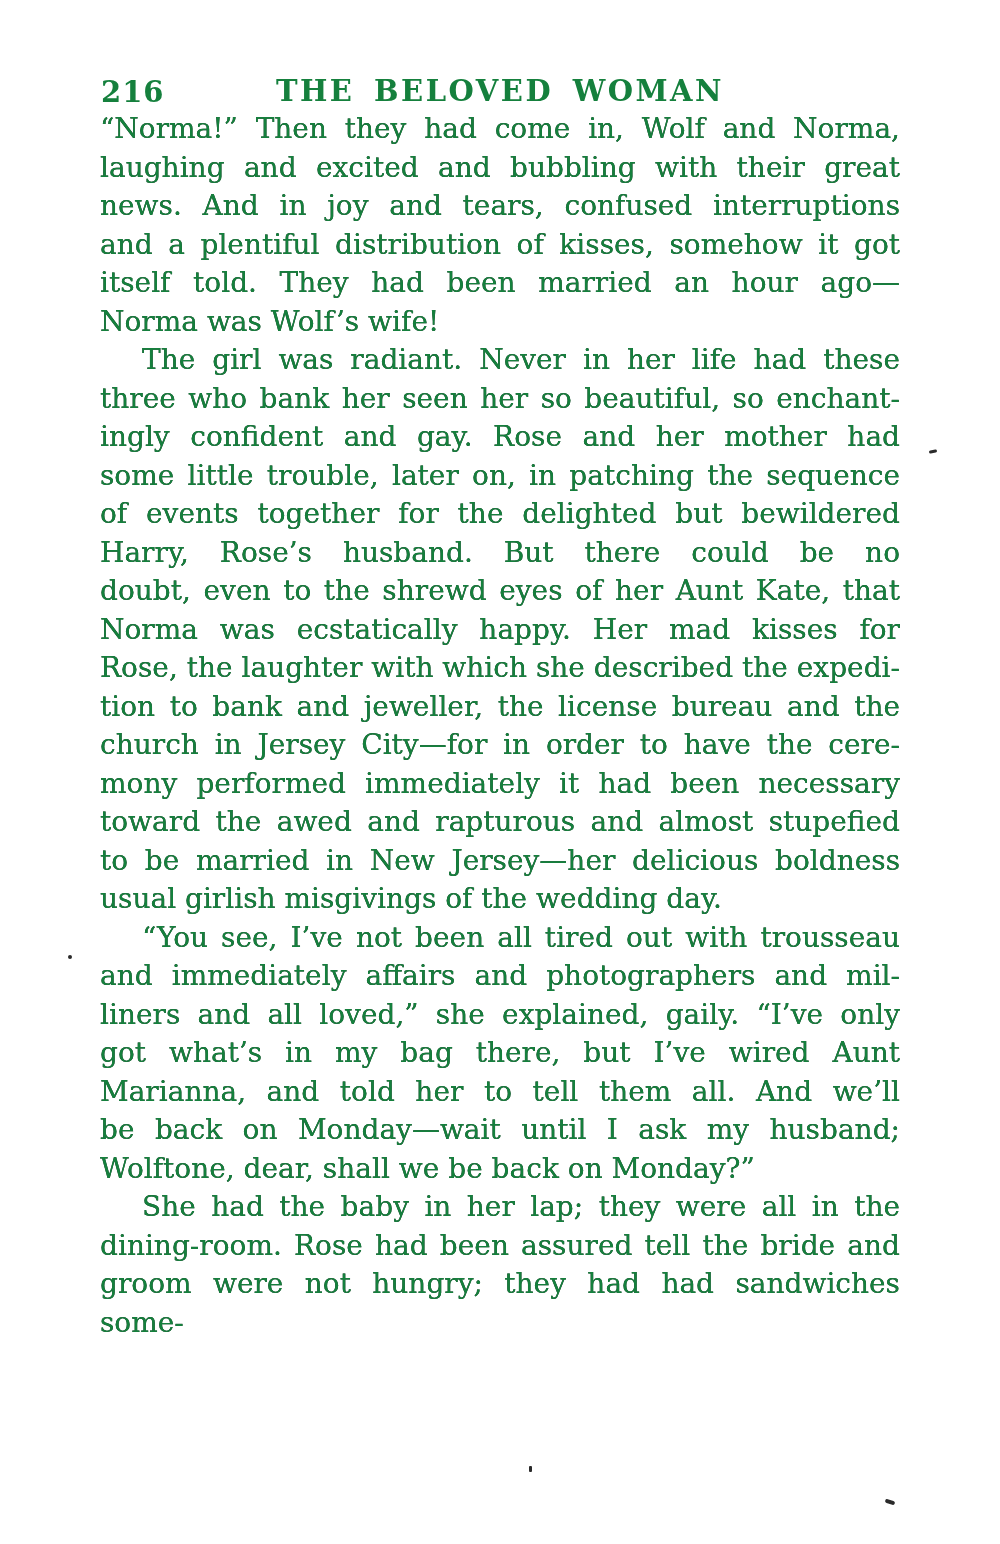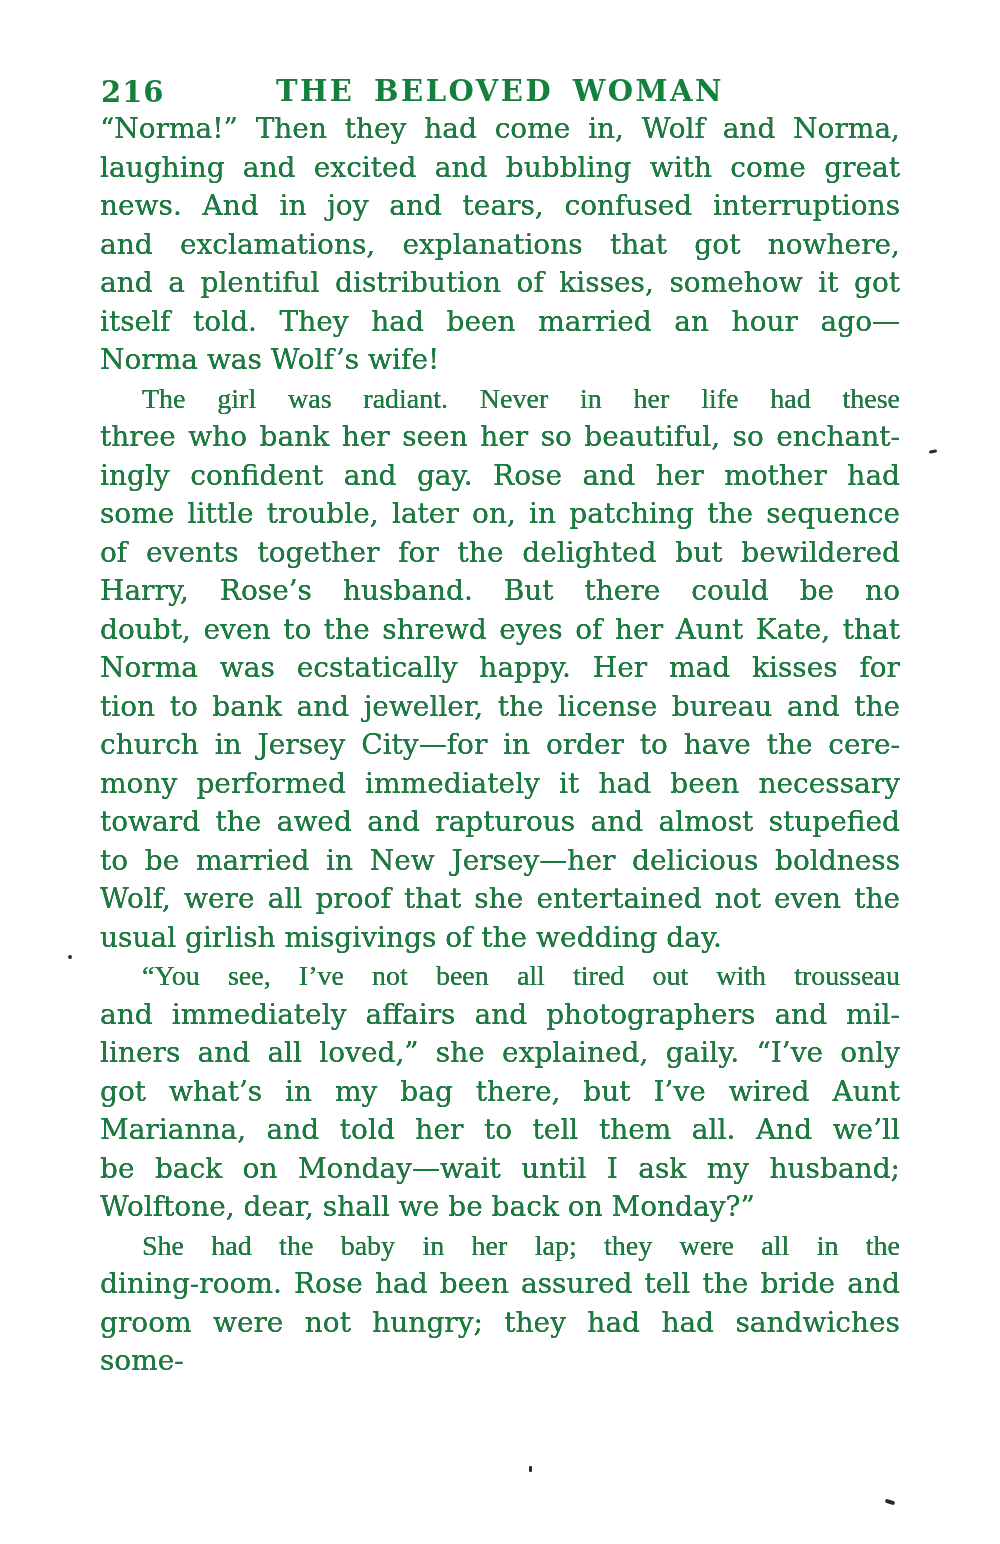--- a/index.html
+++ b/index.html
@@ -50,21 +50,20 @@
   .paragraph { margin: 0; }
   .line {
     text-align: justify;
     text-align-last: justify;
   }
   .line.noju {
     text-align-last: left;
   }
   .line.indent {
     text-indent: 42px;
-    font-family: Liberation Serif, serif;
   }
   .speck {
     position: absolute;
     background: #2a2a2a;
   }
   .speck-1 { left: 929px; top: 450px; width: 8px; height: 3px; border-radius: 2px; transform: rotate(-10deg); }
   .speck-2 { left: 68px;  top: 955px; width: 4px; height: 4px; border-radius: 50%; }
   .speck-3 { left: 529px; top: 1466px; width: 3px; height: 6px; border-radius: 1px; }
   .speck-4 { left: 885px; top: 1500px; width: 10px; height: 4px; border-radius: 2px; transform: rotate(18deg); }
 </style>
@@ -73,42 +72,41 @@
 
 <div class="page">
   <div class="header">
     <span class="page-number">216</span>
     <div class="running-title">THE BELOVED WOMAN</div>
   </div>
 
   <div class="body-text">
       <div class="paragraph">
         <div class="line">“Norma!”  Then they had come in, Wolf and Norma,</div>
-        <div class="line">laughing and excited and bubbling with come great</div>
+        <div class="line">laughing and excited and bubbling with their great</div>
         <div class="line">news.  And in joy and tears, confused interruptions</div>
-        <div class="line">and exclamations, explanations that got nowhere,</div>
         <div class="line">and a plentiful distribution of kisses, somehow it got</div>
         <div class="line">itself told.  They had been married an hour ago—</div>
         <div class="line noju">Norma was Wolf’s wife!</div>
       </div>
       <div class="paragraph">
         <div class="line indent">The girl was radiant.  Never in her life had these</div>
         <div class="line">three who bank her seen her so beautiful, so enchant-</div>
         <div class="line">ingly confident and gay.  Rose and her mother had</div>
         <div class="line">some little trouble, later on, in patching the sequence</div>
         <div class="line">of events together for the delighted but bewildered</div>
         <div class="line">Harry, Rose’s husband.  But there could be no</div>
         <div class="line">doubt, even to the shrewd eyes of her Aunt Kate, that</div>
         <div class="line">Norma was ecstatically happy.  Her mad kisses for</div>
+        <div class="line">Rose, the laughter with which she described the expedi-</div>
         <div class="line">tion to bank and jeweller, the license bureau and the</div>
         <div class="line">church in Jersey City—for in order to have the cere-</div>
         <div class="line">mony performed immediately it had been necessary</div>
         <div class="line">toward the awed and rapturous and almost stupefied</div>
         <div class="line">to be married in New Jersey—her delicious boldness</div>
-        <div class="line">Wolf, were all proof that she entertained not even the</div>
         <div class="line noju">usual girlish misgivings of the wedding day.</div>
       </div>
       <div class="paragraph">
         <div class="line indent">“You see, I’ve not been all tired out with trousseau</div>
         <div class="line">and immediately affairs and photographers and mil-</div>
         <div class="line">liners and all loved,” she explained, gaily.  “I’ve only</div>
         <div class="line">got what’s in my bag there, but I’ve wired Aunt</div>
         <div class="line">Marianna, and told her to tell them all.  And we’ll</div>
         <div class="line">be back on Monday—wait until I ask my husband;</div>
         <div class="line noju">Wolftone, dear, shall we be back on Monday?”</div>

